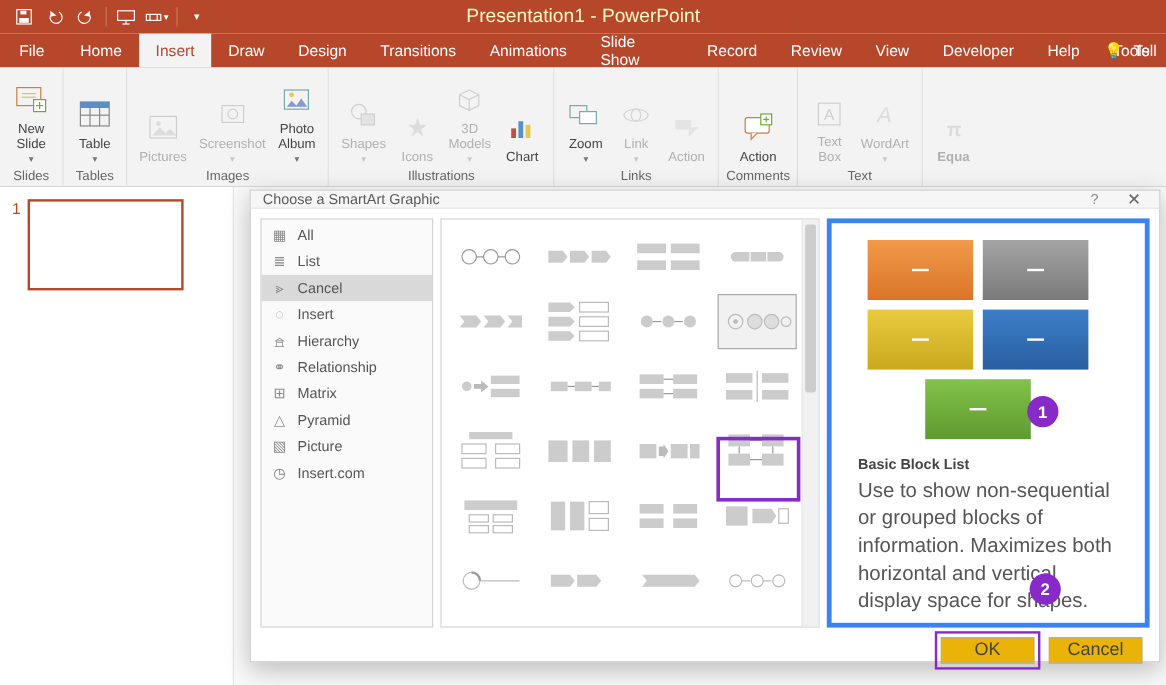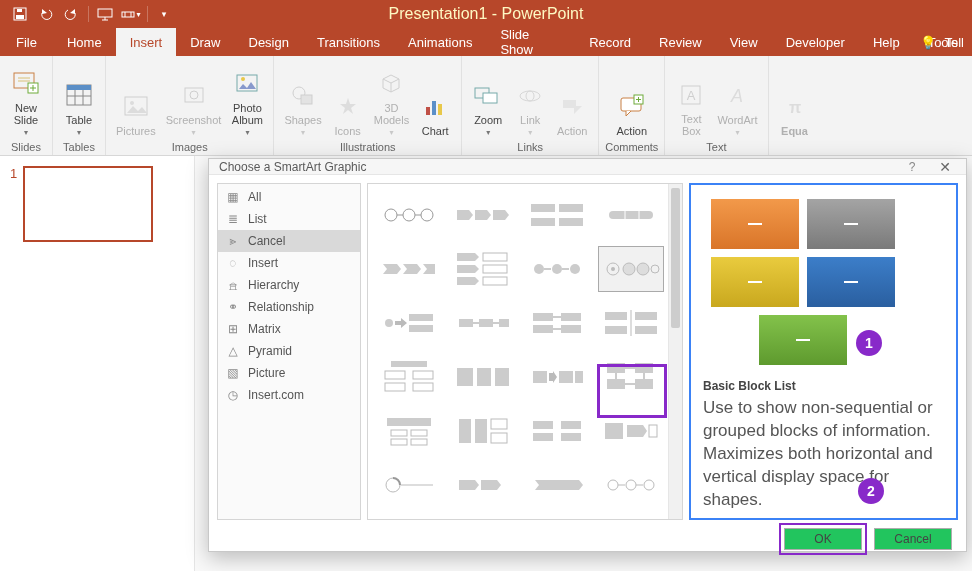--- a/index.html
+++ b/index.html
@@ -54,28 +54,28 @@
   .cat{ height:22px; display:flex; align-items:center; gap:8px; padding:0 8px; cursor:pointer; font-size:12px; color:#555; }
   .cat.sel{ background:#d9d9d9; }
   .cat .ci{ width:14px; height:14px; display:flex; align-items:center; justify-content:center; color:#8a8a8a;}
   .gallery-wrap{ width:316px; border:1px solid #d5d5d5; position:relative; display:flex;}
   .gallery{ flex:1; padding:8px 4px 8px 8px; display:grid; grid-template-columns: repeat(4, 66px); grid-auto-rows:46px; gap:8px 8px; align-content:start; overflow:hidden;}
   .gitem{ width:66px; height:46px; display:flex; align-items:center; justify-content:center; cursor:pointer; border:1px solid transparent;}
   .gitem.sel{ border:1px solid #aaa; background:#f1f1f1;}
   .gitem svg{ display:block; }
   .gscroll{ width:14px; background:#f1f1f1; position:relative; border-left:1px solid #e6e6e6;}
   .gscroll .thumb-bar{ position:absolute; left:2px; right:2px; top:4px; height:140px; background:#cdcdcd; border-radius:2px;}
-  .preview{ flex:1; border:2px solid #3b82f6; padding:10px 12px 6px; display:flex; flex-direction:column;}
+  .preview{ flex:1; border:4px solid #3b82f6; padding:10px 22px 6px; display:flex; flex-direction:column;}
   .pv-swatches{ height:180px; position:relative;}
   .sw{ position:absolute; display:flex; align-items:center; justify-content:center;}
   .sw::after{ content:""; width:14px; height:2px; background:#fff;}
   .desc-h{ font-weight:600; font-size:12px; margin:4px 0; color:#444;}
   .desc-t{ font-size:17px; color:#555; line-height:1.35;}
   .dlg-foot{ height:44px; display:flex; align-items:center; justify-content:flex-end; gap:12px; padding:0 14px;}
-  .btn{ width:78px; height:22px; border:1px solid #adadad; background:#22c55e; font-size:12px; cursor:pointer; display:flex; align-items:center; justify-content:center;}
+  .btn{ width:78px; height:22px; border:1px solid #adadad; background:#eab308; font-size:15px; cursor:pointer; display:flex; align-items:center; justify-content:center;}
   .btn.ok{ outline:2px solid #8829c9; outline-offset:3px;}
 
   
   .ann{ position:absolute; width:26px; height:26px; border-radius:50%; background:#8829c9; color:#fff; display:flex; align-items:center; justify-content:center; font-size:14px; font-weight:600; z-index:20;}
   .highlight{ position:absolute; border:3px solid #8829c9; z-index:15; pointer-events:none;}
   svg { overflow: visible; }
 </style>
 </head>
 <body>
 

